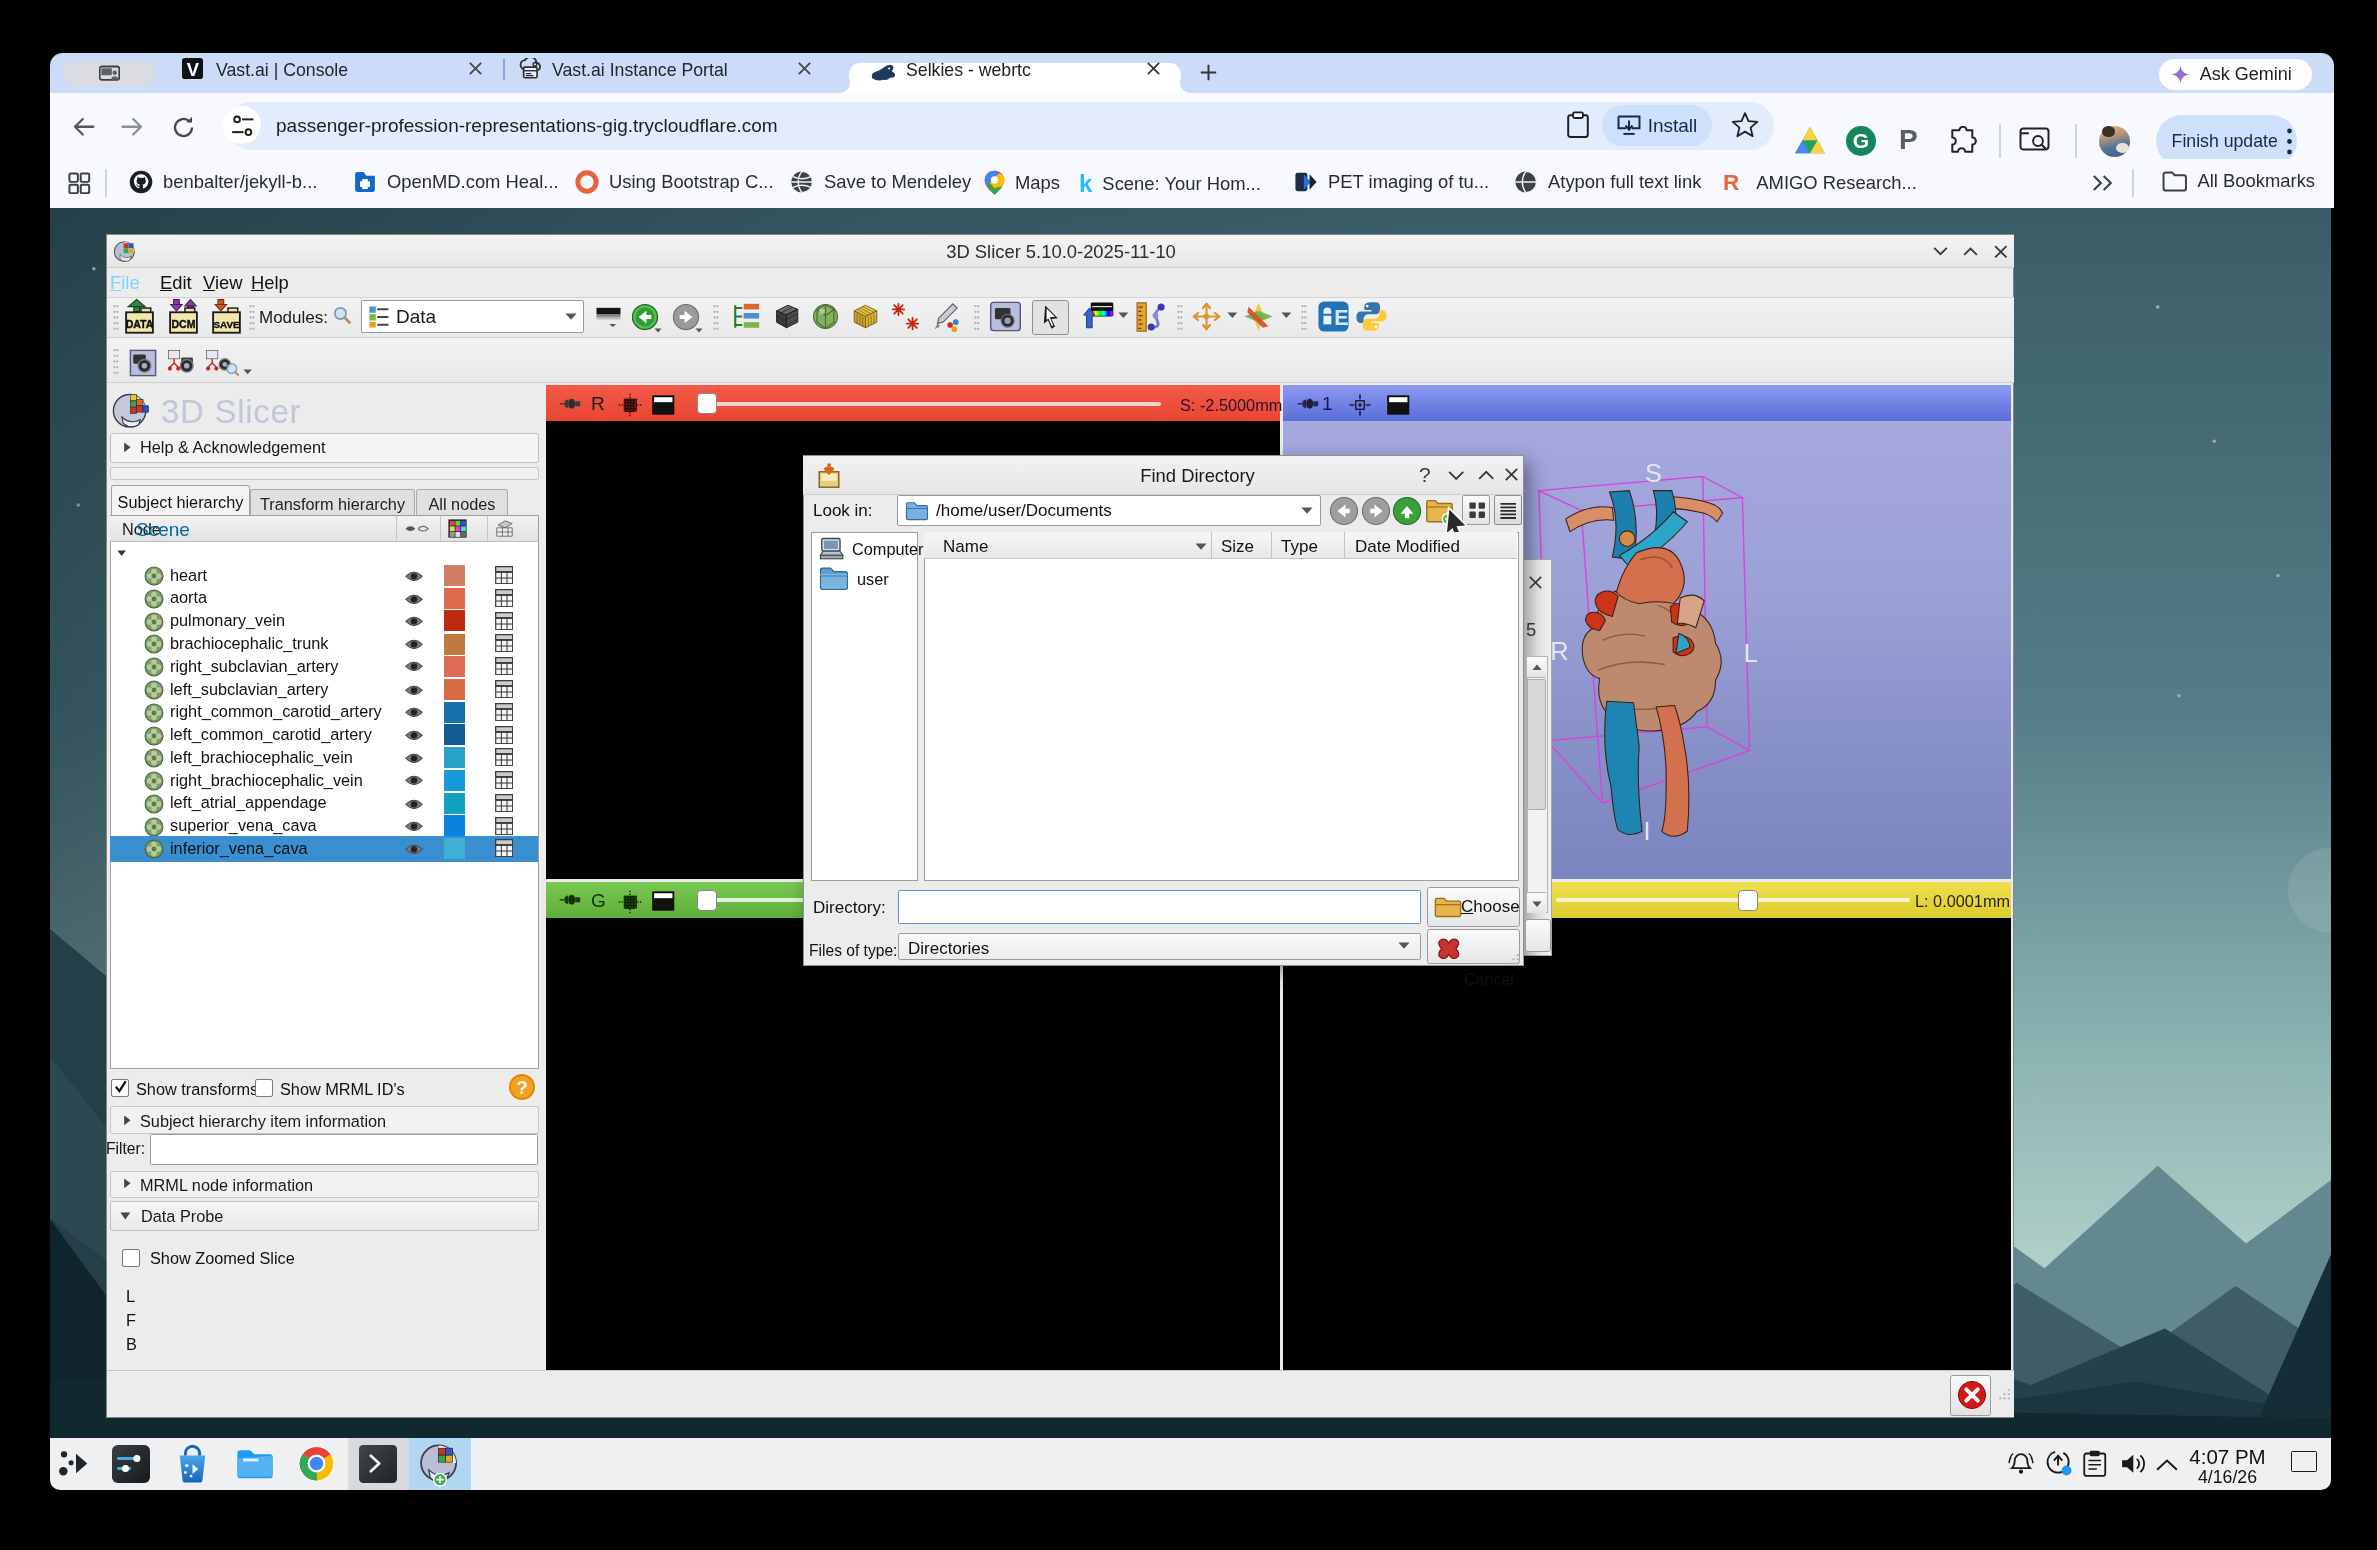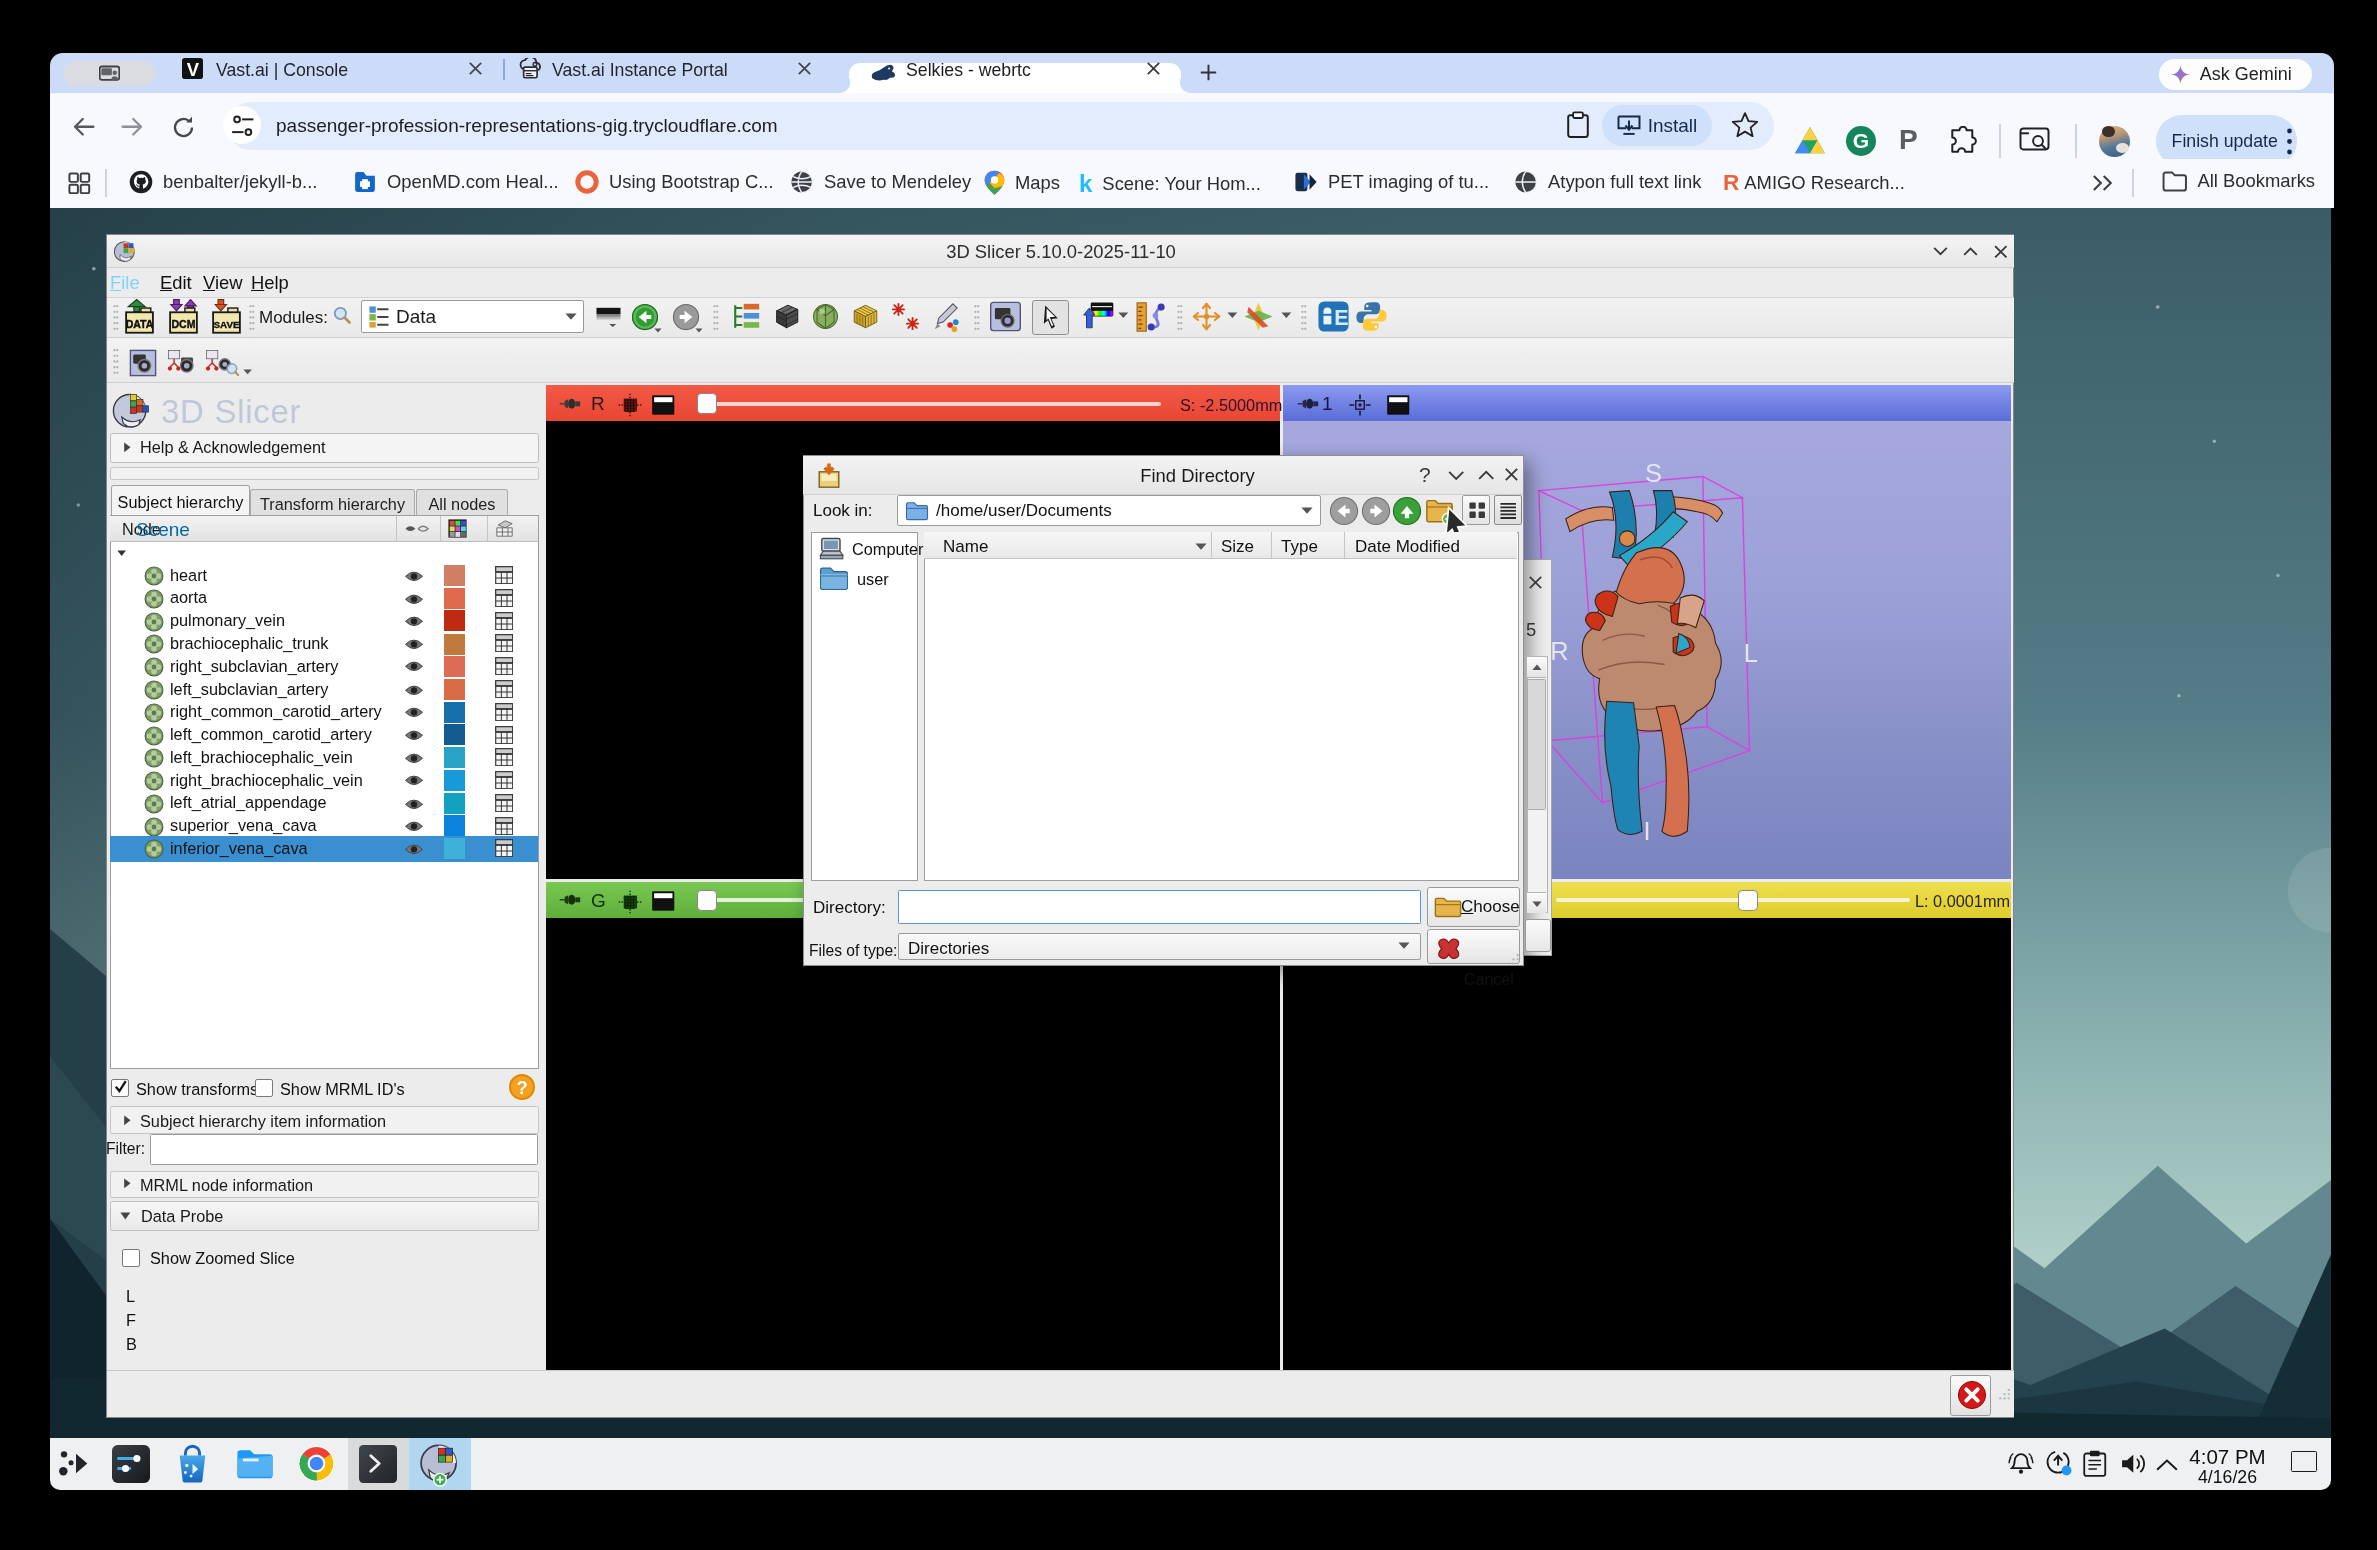--- a/index.html
+++ b/index.html
@@ -214,21 +214,21 @@
       </div>
   <div class="abs flex" style="left:1464px;top:11.3px;">
         <svg width="24" height="24" viewBox="0 0 34 34">
           <circle cx="17" cy="17" r="15" fill="#3d4148"></circle>
           <path d="M17 2 a15 15 0 0 1 0 30 a24 24 0 0 1 0-30 M2 17 h30" fill="none" stroke="#f0f2f5" stroke-width="2"></path>
         </svg>
         <span style="margin-left:10px;">Atypon full text link</span>
       </div>
   <div class="abs flex" style="left:1673px;top:11.3px;">
         <span style="color:#e8643c;font-size:22.6px;font-weight:bold;">R</span>
-        <span style="margin-left:5px;">AMIGO Research...</span>
+        <span style="margin-left:17px;">AMIGO Research...</span>
       </div>
   <svg class="abs" style="left:2041px;top:14px;" width="24" height="20" viewBox="0 0 34 28">
         <path d="M4 4 l10 10 -10 10 M18 4 l10 10 -10 10" fill="none" stroke="#3c4043" stroke-width="3"></path>
       </svg>
   <div class="abs" style="left:2082px;top:10px;width:2.1px;height:28px;background:#c9d4e8;"></div>
   <div class="abs flex" style="left:2112px;top:11.3px;">
         <svg width="25.5" height="21" viewBox="0 0 36 30">
           <path d="M2 5 a3 3 0 0 1 3-3 h9 l4 4 h13 a3 3 0 0 1 3 3 v16 a3 3 0 0 1-3 3 H5 a3 3 0 0 1-3-3 Z" fill="none" stroke="#3c4043" stroke-width="2.8"></path>
         </svg>
         <span style="margin-left:10px;">All Bookmarks</span>

